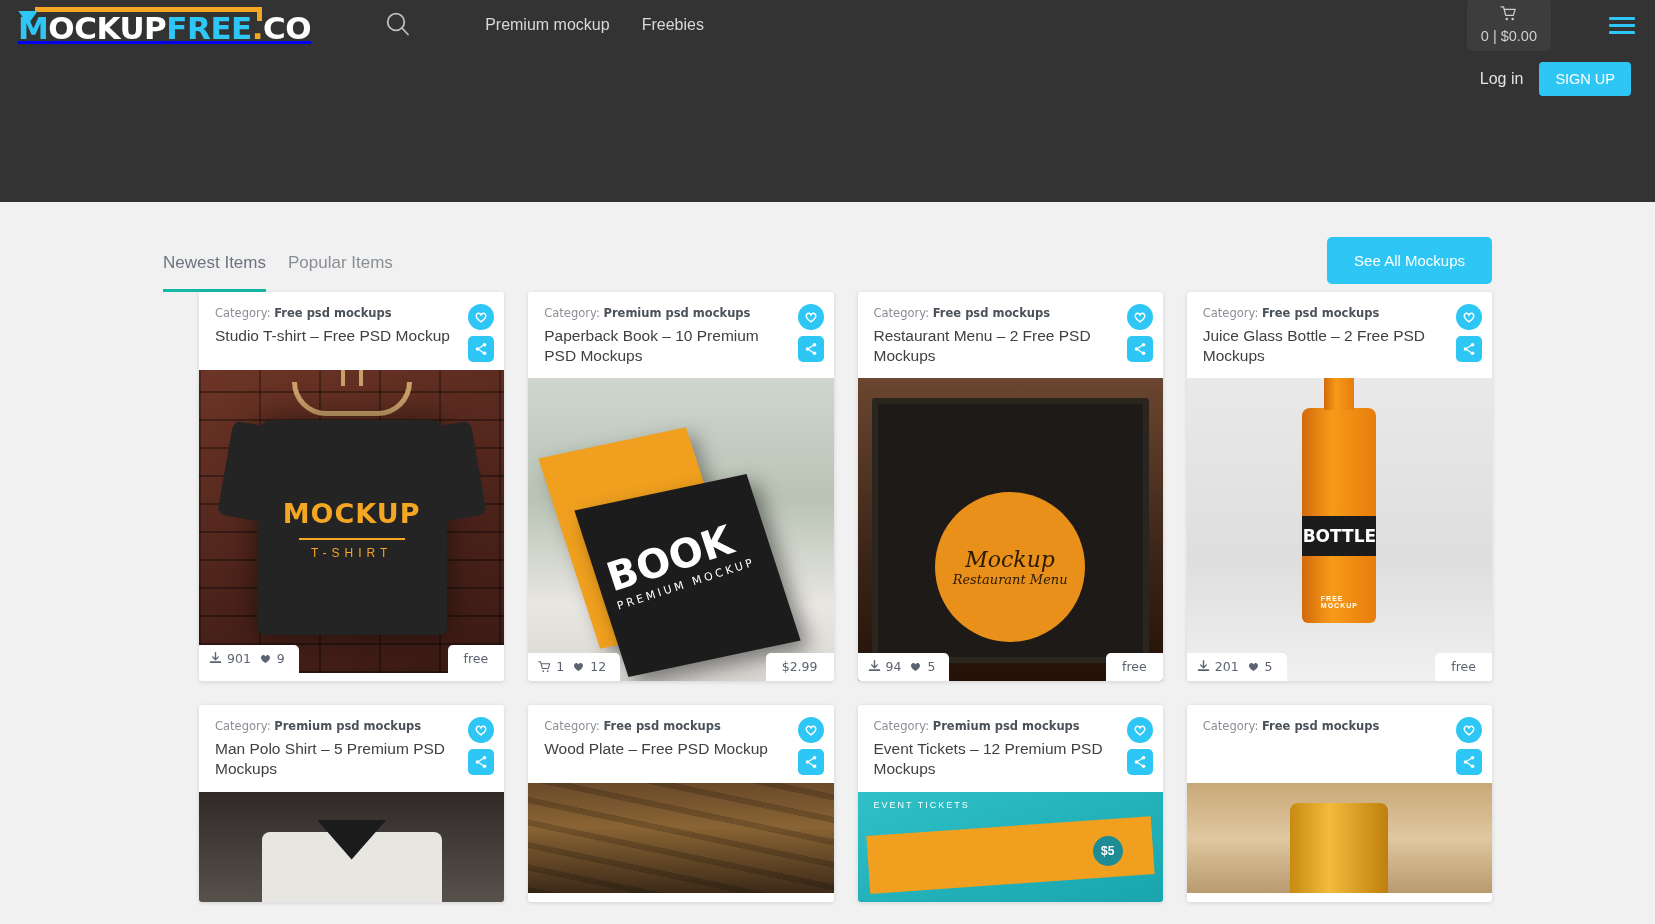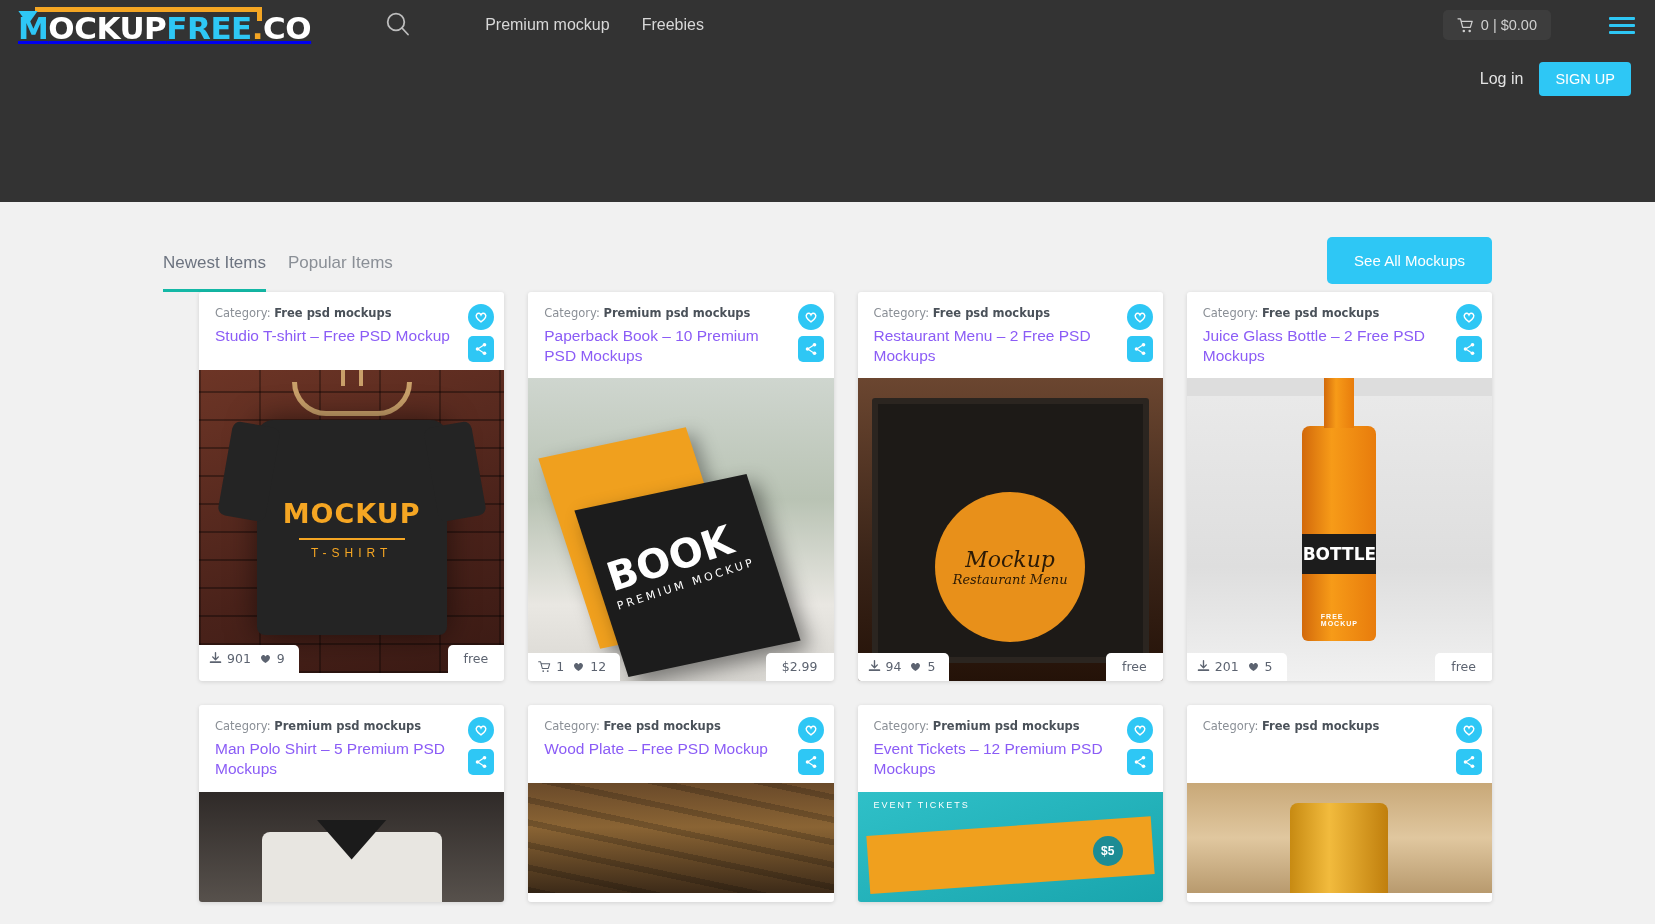--- a/index.html
+++ b/index.html
@@ -81,20 +81,21 @@
   .cart-pill {
     background: #3d3d3d;
     border-radius: 5px;
     padding: 7px 14px;
     color: #cfcfcf;
     font-size: 14.5px;
     display: flex;
     align-items: center;
     gap: 7px;
     cursor: pointer;
+    flex-direction: column;
   }
   .hamburger {
     margin-left: 22px;
     width: 26px;
     display: flex; flex-direction: column; gap: 4px;
     cursor: pointer;
   }
   .hamburger span {
     display: block; height: 3px; width: 100%;
     background: #2ec7f5; border-radius: 1px;
@@ -183,21 +184,21 @@
   }
   .card-cat {
     font-size: 11.5px;
     color: #8a8f96;
     margin-bottom: 6px;
     font-family: "DejaVu Sans", sans-serif;
   }
   .card-cat b { color: #4a5159; font-weight: bold; }
   .card-title {
     font-size: 15.5px;
-    color: #8b5cf6;
+    color: #404040;
     line-height: 1.3;
     cursor: pointer;
   }
   .card-actions {
     position: absolute;
     top: 12px; right: 10px;
     display: flex; flex-direction: column; gap: 6px;
   }
   .act-btn {
     width: 26px; height: 26px;
@@ -318,21 +319,21 @@
     background: #1d1a17; border: 6px solid #2b2520; border-radius: 3px;
   }
   .menu-circle {
     position:absolute; left:50%; top: 88px; transform: translateX(-50%);
     width: 150px; height: 150px; border-radius: 50%;
     background: #e8901a;
     display:flex; align-items:center; justify-content:center; flex-direction:column;
     color:#2b1a06; font-family:"DejaVu Serif", serif; font-size: 22px; font-style: italic;
   }
   .menu-circle span { font-size: 13px; }
-  .art-bottle { background: linear-gradient(180deg,#e9e9e9 0%,#dedede 60%,#f1f1f1 100%); margin-top: 18px; }
+  .art-bottle { background: linear-gradient(180deg,#e9e9e9 0%,#dedede 60%,#f1f1f1 100%); }
   .bottle {
     position:absolute; left:50%; top: 30px; transform: translateX(-50%);
     width: 74px; height: 215px;
     background: linear-gradient(90deg,#d2690b,#f79b18 40%,#e87c0c);
     border-radius: 8px 8px 6px 6px;
   }
   .bottle:before {
     content:""; position:absolute; left:50%; top:-48px; transform:translateX(-50%);
     width: 30px; height: 50px;
     background: linear-gradient(90deg,#d2690b,#f79b18 40%,#e87c0c);

